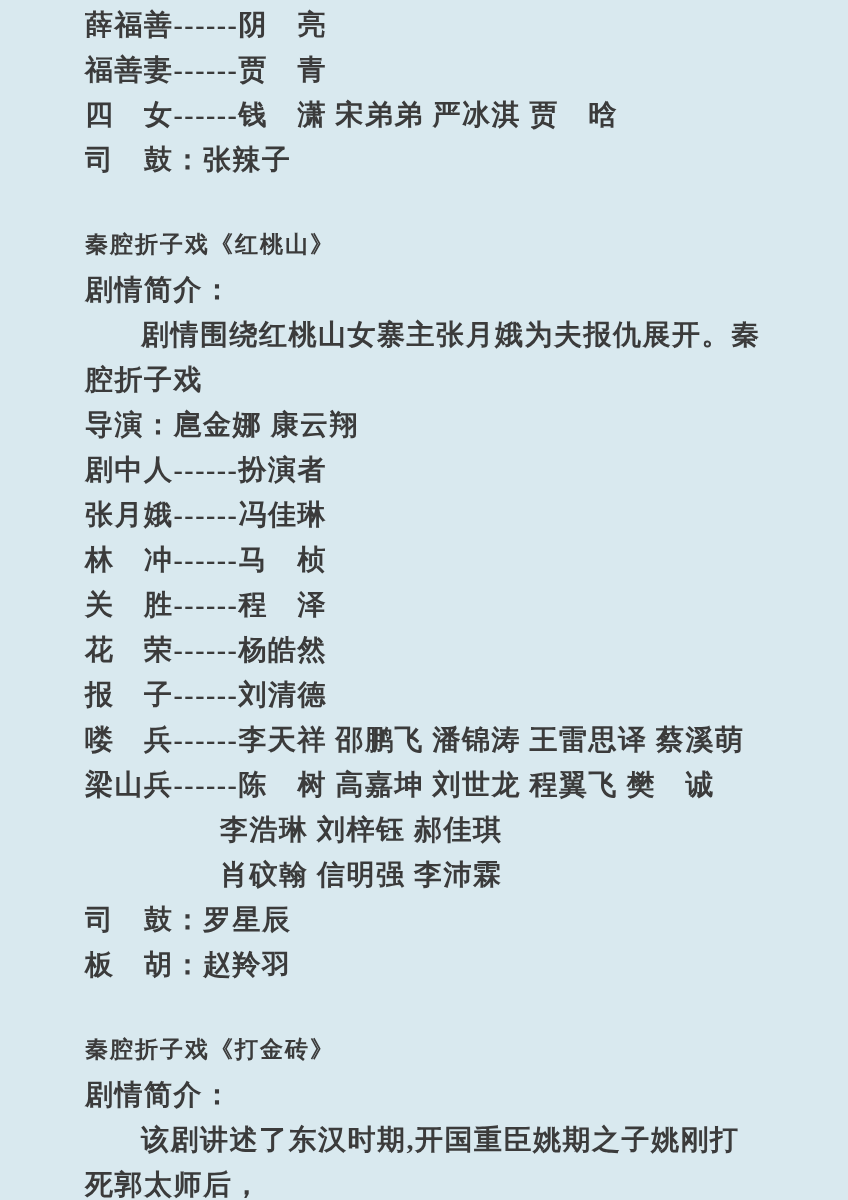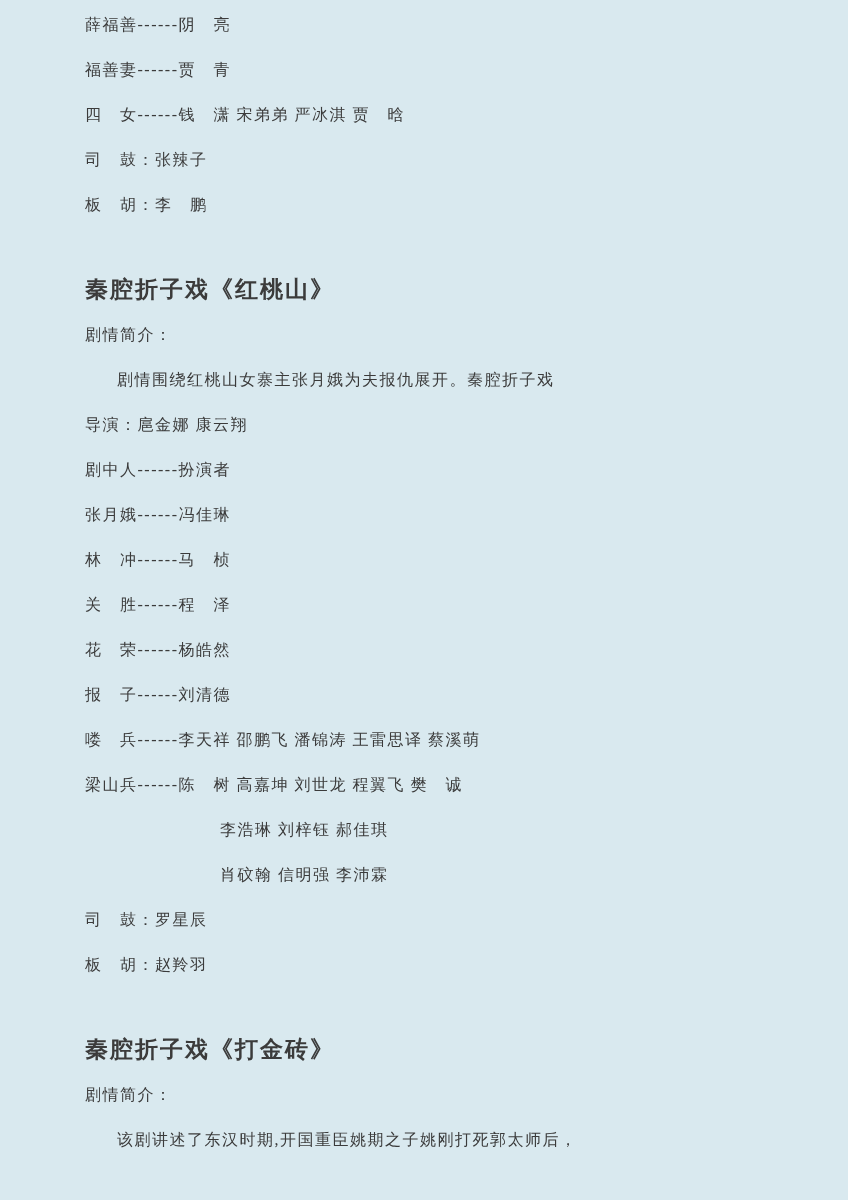--- a/index.html
+++ b/index.html
@@ -12,24 +12,25 @@
     height: 1200px;
     background: #d9e9ef;
     overflow: hidden;
     font-family: "Liberation Serif", serif;
     color: #3b3b3b;
   }
   .content {
     padding: 2px 80px 0 85px;
   }
   .line {
-    font-size: 16px;
+    font-size: 28px;
     line-height: 45px;
     letter-spacing: 1.5px;
     white-space: pre-wrap;
+    font-weight: bold;
   }
   .title {
     font-size: 23px;
     font-weight: bold;
     text-align: left;
     margin-top: 40px;
     letter-spacing: 2px;
     line-height: 45px;
     white-space: pre-wrap;
   }
@@ -43,21 +44,20 @@
 </head>
 <body>
 
 <div class="page">
   <div class="content">
 
     <div class="line">薛福善------阴　亮</div>
     <div class="line">福善妻------贾　青</div>
     <div class="line">四　女------钱　潇 宋弟弟 严冰淇 贾　晗</div>
     <div class="line">司　鼓：张辣子</div>
-    <div class="line">板　胡：李　鹏</div>
 
     <div class="title">秦腔折子戏《红桃山》</div>
 
     <div class="line">剧情简介：</div>
     <div class="line para-indent">剧情围绕红桃山女寨主张月娥为夫报仇展开。秦腔折子戏</div>
     <div class="line">导演：扈金娜 康云翔</div>
 
     <div class="line">剧中人------扮演者</div>
     <div class="line">张月娥------冯佳琳</div>
     <div class="line">林　冲------马　桢</div>

